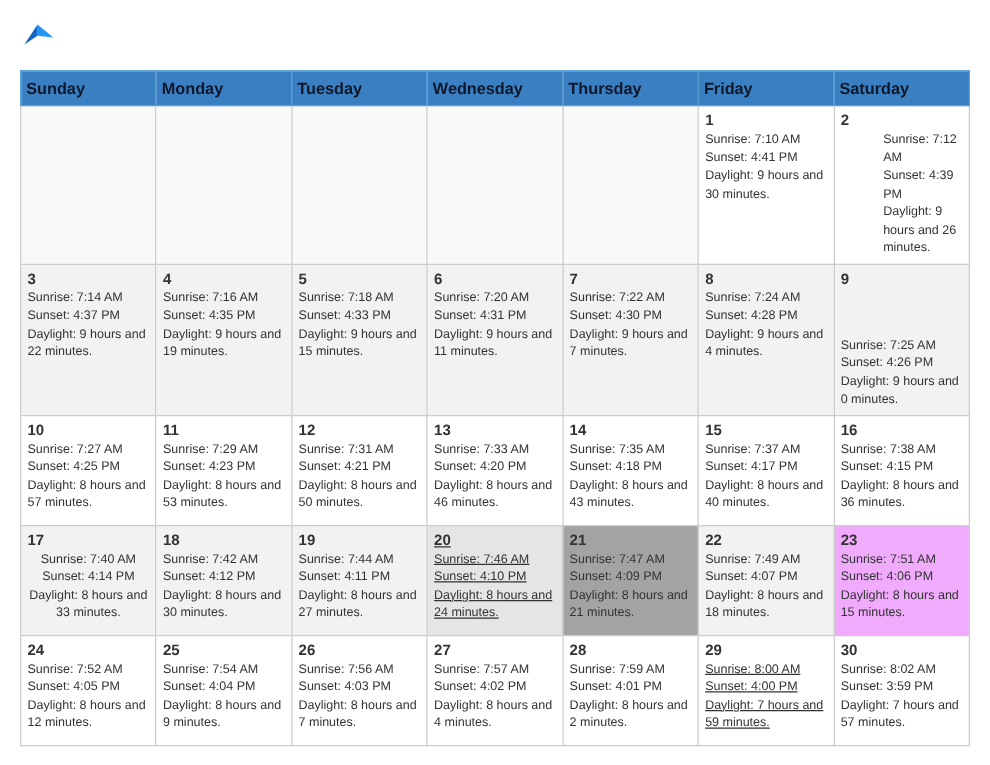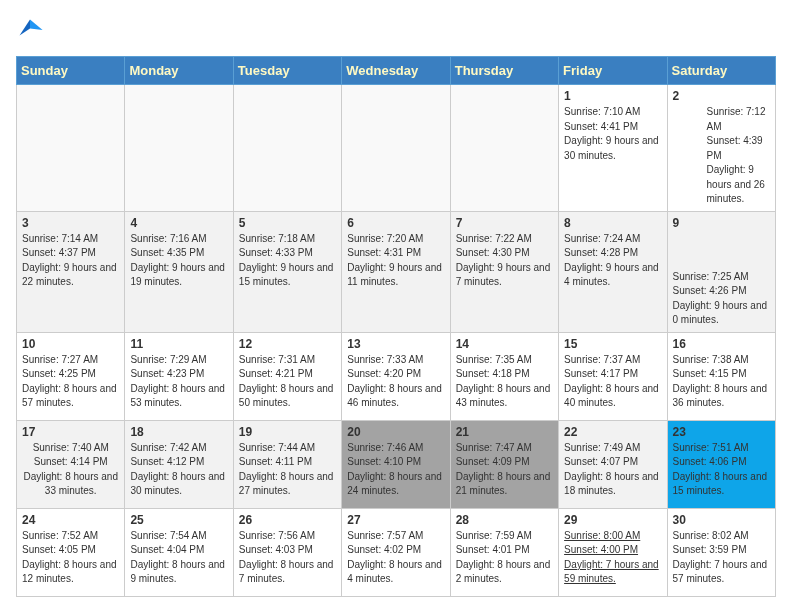--- a/index.html
+++ b/index.html
@@ -37,21 +37,21 @@
       font-size: 14px;
       color: #555;
     }
     table {
       width: 100%;
       border-collapse: collapse;
       table-layout: fixed;
     }
     th {
       background: #3a7fc1;
-      color: #fef9c3;
+      color: #0f172a;
       font-size: 13px;
       font-weight: bold;
       padding: 6px 4px;
       text-align: left;
       border: 1px solid #5a9fd4;
     }
     td {
       vertical-align: top;
       border: 1px solid #ccc;
       padding: 4px 5px;
@@ -230,39 +230,39 @@
           <div class="cell-info" style="white-space: pre-line;">Sunrise: 7:42 AM
 Sunset: 4:12 PM
 Daylight: 8 hours and 30 minutes.</div>
         </td>
         <td style="background: rgb(242, 242, 242);">
           <span class="day-num">19</span>
           <div class="cell-info" style="white-space: pre-line;">Sunrise: 7:44 AM
 Sunset: 4:11 PM
 Daylight: 8 hours and 27 minutes.</div>
         </td>
-        <td style="background: #a3a3a3;">
+        <td style="background: #e5e5e5; text-decoration: underline;">
           <span class="day-num">20</span>
           <div class="cell-info" style="white-space: pre-line;">Sunrise: 7:46 AM
 Sunset: 4:10 PM
 Daylight: 8 hours and 24 minutes.</div>
         </td>
         <td style="background: #a3a3a3;">
           <span class="day-num">21</span>
           <div class="cell-info" style="white-space: pre-line;">Sunrise: 7:47 AM
 Sunset: 4:09 PM
 Daylight: 8 hours and 21 minutes.</div>
         </td>
         <td style="background: rgb(242, 242, 242);">
           <span class="day-num">22</span>
           <div class="cell-info" style="white-space: pre-line;">Sunrise: 7:49 AM
 Sunset: 4:07 PM
 Daylight: 8 hours and 18 minutes.</div>
         </td>
-        <td style="background: #0ea5e9;">
+        <td style="background: #f0abfc;">
           <span class="day-num">23</span>
           <div class="cell-info" style="white-space: pre-line;">Sunrise: 7:51 AM
 Sunset: 4:06 PM
 Daylight: 8 hours and 15 minutes.</div>
         </td>
       </tr>
       <tr>
         <td>
           <span class="day-num">24</span>
           <div class="cell-info" style="white-space: pre-line;">Sunrise: 7:52 AM

